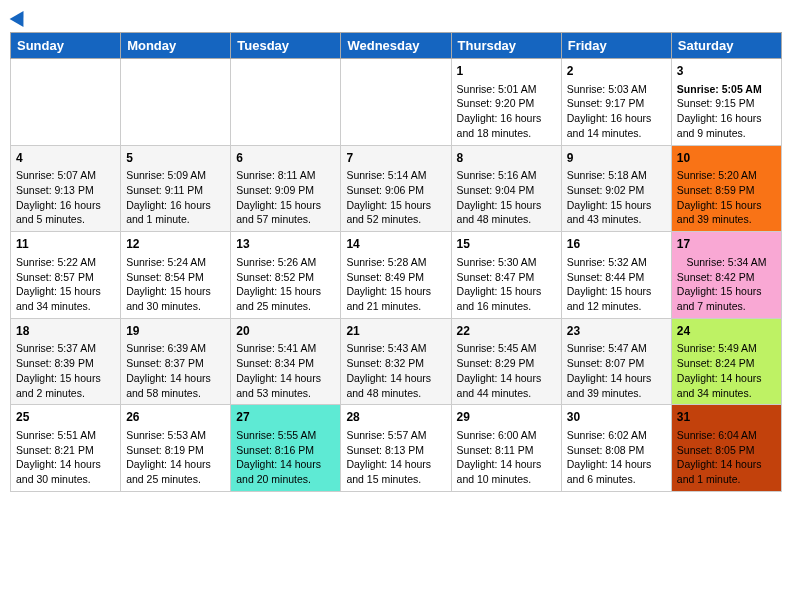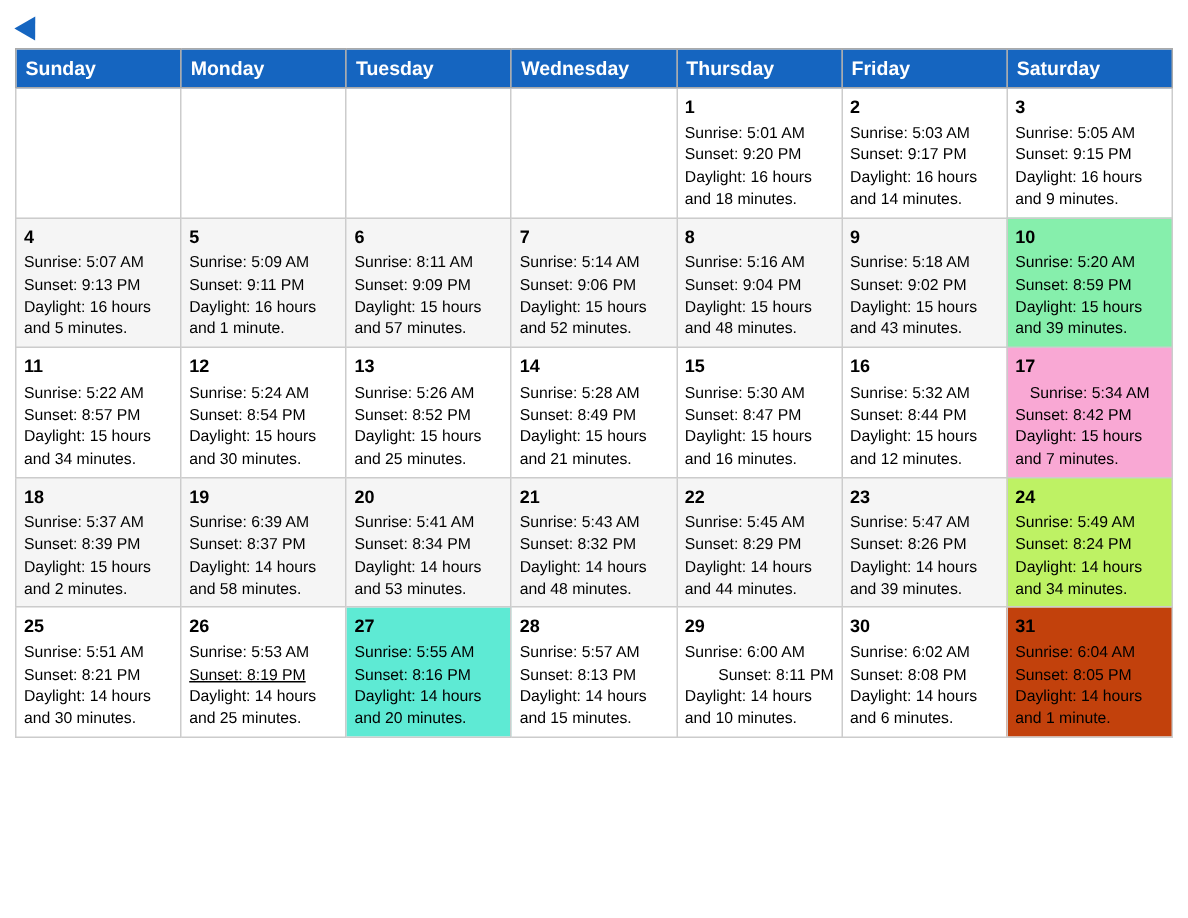--- a/index.html
+++ b/index.html
@@ -138,21 +138,21 @@
         </td>
         <td style="background: rgb(255, 255, 255);">
           <span class="day-num">2</span>
           <span style="display: block;">Sunrise: 5:03 AM</span>
           <span style="display: block;">Sunset: 9:17 PM</span>
           <span style="display: block;">Daylight: 16 hours</span>
           <span style="display: block;">and 14 minutes.</span>
         </td>
         <td style="background: rgb(255, 255, 255);">
           <span class="day-num">3</span>
-          <span style="display: block;">Sunrise: 5:05 AM</span>
+          <span style="display: block; font-weight: bold;">Sunrise: 5:05 AM</span>
           <span style="display: block;">Sunset: 9:15 PM</span>
           <span style="display: block;">Daylight: 16 hours</span>
           <span style="display: block;">and 9 minutes.</span>
         </td>
       </tr>
       <tr>
         <td style="background: rgb(245, 245, 245);">
           <span class="day-num">4</span>
           <span style="display: block;">Sunrise: 5:07 AM</span>
           <span style="display: block;">Sunset: 9:13 PM</span>
@@ -187,21 +187,21 @@
           <span style="display: block;">Daylight: 15 hours</span>
           <span style="display: block;">and 48 minutes.</span>
         </td>
         <td style="background: rgb(245, 245, 245);">
           <span class="day-num">9</span>
           <span style="display: block;">Sunrise: 5:18 AM</span>
           <span style="display: block;">Sunset: 9:02 PM</span>
           <span style="display: block;">Daylight: 15 hours</span>
           <span style="display: block;">and 43 minutes.</span>
         </td>
-        <td style="background: #86efac;">
+        <td style="background: #f97316;">
           <span class="day-num">10</span>
           <span style="display: block;">Sunrise: 5:20 AM</span>
           <span style="display: block;">Sunset: 8:59 PM</span>
           <span style="display: block;">Daylight: 15 hours</span>
           <span style="display: block;">and 39 minutes.</span>
         </td>
       </tr>
       <tr>
         <td style="background: rgb(255, 255, 255);">
           <span class="day-num">11</span>
@@ -285,21 +285,21 @@
         <td style="background: rgb(245, 245, 245);">
           <span class="day-num">22</span>
           <span style="display: block;">Sunrise: 5:45 AM</span>
           <span style="display: block;">Sunset: 8:29 PM</span>
           <span style="display: block;">Daylight: 14 hours</span>
           <span style="display: block;">and 44 minutes.</span>
         </td>
         <td style="background: rgb(245, 245, 245);">
           <span class="day-num">23</span>
           <span style="display: block;">Sunrise: 5:47 AM</span>
-          <span style="display: block;">Sunset: 8:26 PM</span>
+          <span style="display: block;">Sunset: 8:07 PM</span>
           <span style="display: block;">Daylight: 14 hours</span>
           <span style="display: block;">and 39 minutes.</span>
         </td>
         <td style="background: #bef264;">
           <span class="day-num">24</span>
           <span style="display: block;">Sunrise: 5:49 AM</span>
           <span style="display: block;">Sunset: 8:24 PM</span>
           <span style="display: block;">Daylight: 14 hours</span>
           <span style="display: block;">and 34 minutes.</span>
         </td>
@@ -308,42 +308,42 @@
         <td style="background: rgb(255, 255, 255);">
           <span class="day-num">25</span>
           <span style="display: block;">Sunrise: 5:51 AM</span>
           <span style="display: block;">Sunset: 8:21 PM</span>
           <span style="display: block;">Daylight: 14 hours</span>
           <span style="display: block;">and 30 minutes.</span>
         </td>
         <td style="background: rgb(255, 255, 255);">
           <span class="day-num">26</span>
           <span style="display: block;">Sunrise: 5:53 AM</span>
-          <span style="display: block; text-decoration: underline;">Sunset: 8:19 PM</span>
+          <span style="display: block;">Sunset: 8:19 PM</span>
           <span style="display: block;">Daylight: 14 hours</span>
           <span style="display: block;">and 25 minutes.</span>
         </td>
         <td style="background: #5eead4;">
           <span class="day-num">27</span>
           <span style="display: block;">Sunrise: 5:55 AM</span>
           <span style="display: block;">Sunset: 8:16 PM</span>
           <span style="display: block;">Daylight: 14 hours</span>
           <span style="display: block;">and 20 minutes.</span>
         </td>
         <td style="background: rgb(255, 255, 255);">
           <span class="day-num">28</span>
           <span style="display: block;">Sunrise: 5:57 AM</span>
           <span style="display: block;">Sunset: 8:13 PM</span>
           <span style="display: block;">Daylight: 14 hours</span>
           <span style="display: block;">and 15 minutes.</span>
         </td>
         <td style="background: rgb(255, 255, 255);">
           <span class="day-num">29</span>
           <span style="display: block;">Sunrise: 6:00 AM</span>
-          <span style="display: block; text-align: right;">Sunset: 8:11 PM</span>
+          <span style="display: block;">Sunset: 8:11 PM</span>
           <span style="display: block;">Daylight: 14 hours</span>
           <span style="display: block;">and 10 minutes.</span>
         </td>
         <td style="background: rgb(255, 255, 255);">
           <span class="day-num">30</span>
           <span style="display: block;">Sunrise: 6:02 AM</span>
           <span style="display: block;">Sunset: 8:08 PM</span>
           <span style="display: block;">Daylight: 14 hours</span>
           <span style="display: block;">and 6 minutes.</span>
         </td>

